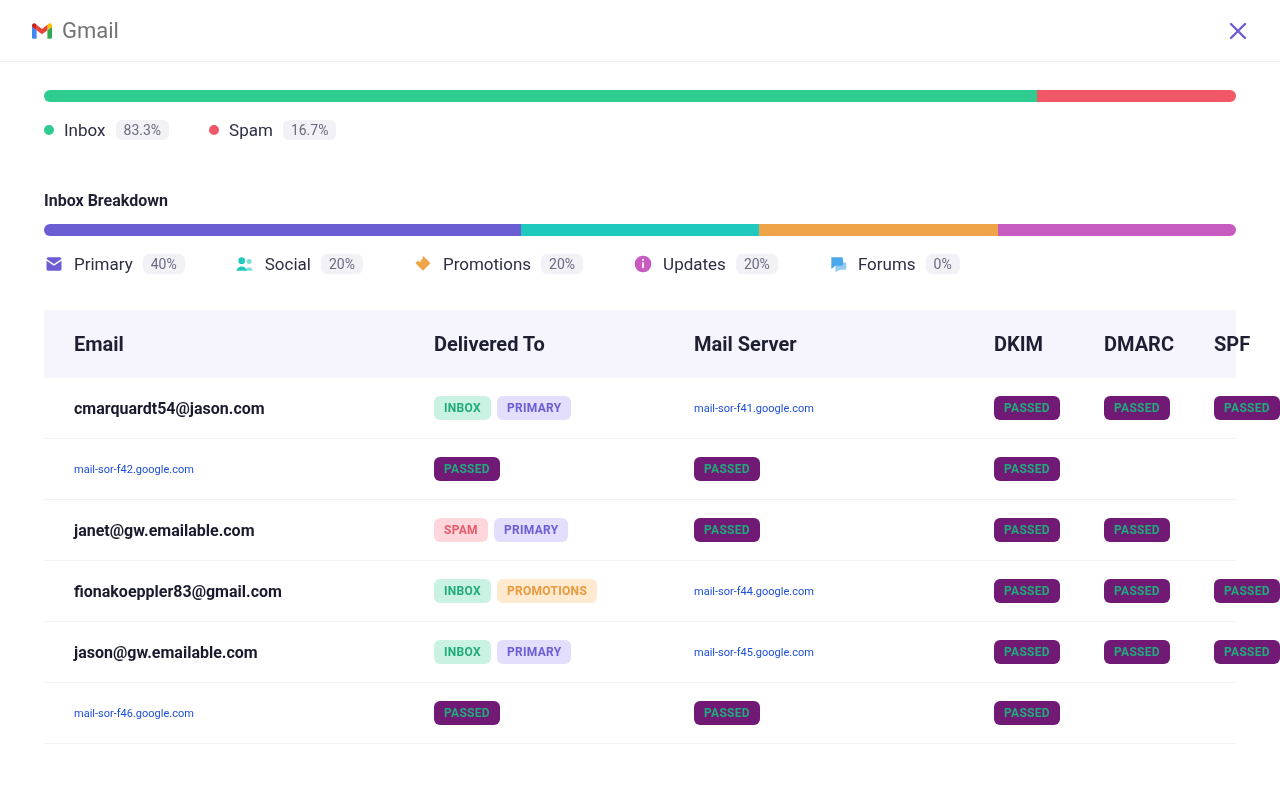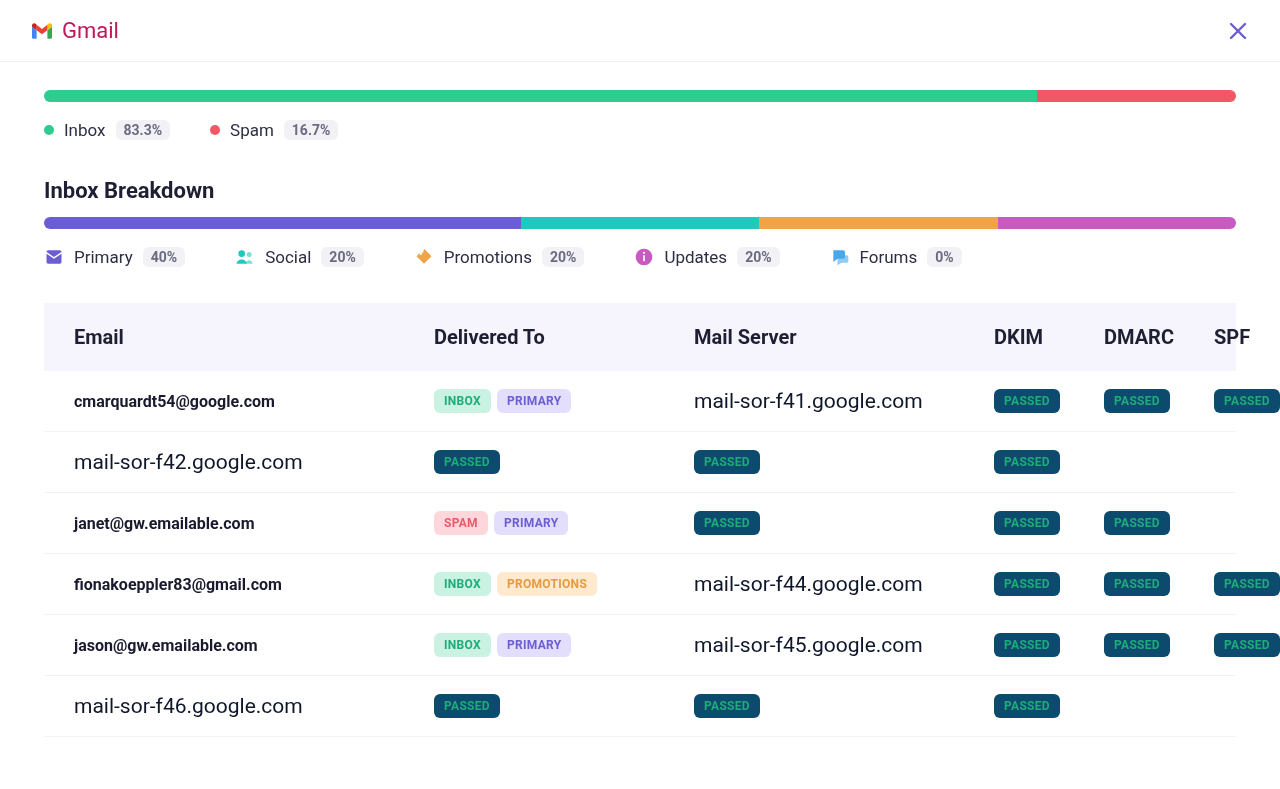--- a/index.html
+++ b/index.html
@@ -11,21 +11,21 @@
 }
 .header {
   display: flex;
   align-items: center;
   justify-content: space-between;
   padding: 18px 32px 18px 32px;
   border-bottom: 1px solid #f0f0f4;
 }
 .logo-wrap { display: flex; align-items: center; gap: 10px; }
 .logo-svg { width: 32px; height: 24px; }
-.logo-text { font-size: 22px; color: #be185d; font-weight: 400; }
+.logo-text { font-size: 22px; color: #737373; font-weight: 400; }
 .close-btn { cursor: pointer; color: #6b5dd3; font-size: 0; }
 .content { padding: 28px 44px 0 44px; }
 
 .bar-track {
   height: 12px;
   border-radius: 6px;
   overflow: hidden;
   display: flex;
   width: 100%;
 }
@@ -34,62 +34,62 @@
 .legend-row { display: flex; gap: 40px; margin-top: 18px; align-items: center; }
 .legend-item { display: flex; align-items: center; gap: 10px; }
 .dot { width: 10px; height: 10px; border-radius: 50%; }
 .legend-label { font-size: 17px; color: #2d2d44; }
 .pct-badge {
   background: #f1f1f6;
   color: #6b6b80;
   font-size: 14px;
   padding: 2px 8px;
   border-radius: 6px;
-  font-weight: 700;
-}
-
-.section-title { font-size: 22px; font-weight: 700; color: #1f1f33; margin-top: 38px; margin-bottom: 14px; }
+  font-weight: 400;
+}
+
+.section-title { font-size: 16px; font-weight: 700; color: #1f1f33; margin-top: 51px; margin-bottom: 14px; }
 
 .breakdown-legend { display: flex; gap: 50px; margin-top: 18px; align-items: center; flex-wrap: wrap; }
 .bicon { display: inline-flex; width: 20px; height: 20px; align-items: center; justify-content: center; }
 
 .table-wrap { margin-top: 36px; }
 .thead-row {
   display: grid;
   grid-template-columns: 360px 260px 300px 110px 110px 100px;
   background: #f6f5fd;
   padding: 22px 30px;
 }
 .thead-row .th { font-weight: 700; font-size: 20px; color: #1f1f33; }
 .tbody-row {
   display: grid;
   grid-template-columns: 360px 260px 300px 110px 110px 100px;
   padding: 18px 30px;
   border-bottom: 1px solid #f2f2f7;
   align-items: center;
 }
 .email-cell { font-weight: 700; font-size: 16px; color: #1a1a2e; }
-.server-cell { color: #0f172a; font-size: 21px; }
+.server-cell { color: #1d4ed8; font-size: 11px; }
 
 .tag {
   display: inline-block;
   font-size: 12px;
   font-weight: 700;
   padding: 5px 10px;
   border-radius: 6px;
   letter-spacing: 0.3px;
 }
 .tag + .tag { margin-left: 6px; }
 .tag-inbox { background: #c9f2e3; color: #1fab7a; }
 .tag-spam { background: #ffd6db; color: #e85a6b; }
 .tag-primary { background: #e2defc; color: #6b5dd3; }
 .tag-social { background: #c9f2ea; color: #1fb8a3; }
 .tag-promotions { background: #ffe9cf; color: #e89a3c; }
 .tag-updates { background: #f5d6f0; color: #c85bc0; }
-.tag-passed { background: #0c4a6e; color: #1fab7a; }
+.tag-passed { background: #701a75; color: #1fab7a; }
 </style>
 </head>
 <body>
 
 <div class="header">
   <div class="logo-wrap">
     <span class="bicon">
       <svg class="logo-svg" viewBox="0 0 52 40">
         <path d="M4 40h8V18L0 9v27a4 4 0 0 0 4 4z" fill="#4285F4"></path>
         <path d="M40 40h8a4 4 0 0 0 4-4V9l-12 9v22z" fill="#34A853"></path>
@@ -192,21 +192,21 @@
     <div class="thead-row" id="thead">
         <div class="th">Email</div>
         <div class="th">Delivered To</div>
         <div class="th">Mail Server</div>
         <div class="th">DKIM</div>
         <div class="th">DMARC</div>
         <div class="th">SPF</div>
       </div>
     <div id="tbody">
         <div class="tbody-row">
-          <div class="email-cell">cmarquardt54@google.com</div>
+          <div class="email-cell">cmarquardt54@jason.com</div>
           <div><span class="tag tag-inbox">INBOX</span><span class="tag tag-primary">PRIMARY</span></div>
           <div class="server-cell">mail-sor-f41.google.com</div>
           <div><span class="tag tag-passed">PASSED</span></div>
           <div><span class="tag tag-passed">PASSED</span></div>
           <div><span class="tag tag-passed">PASSED</span></div>
         </div>
         <div class="tbody-row">
           <div class="server-cell">mail-sor-f42.google.com</div>
           <div><span class="tag tag-passed">PASSED</span></div>
           <div><span class="tag tag-passed">PASSED</span></div>

